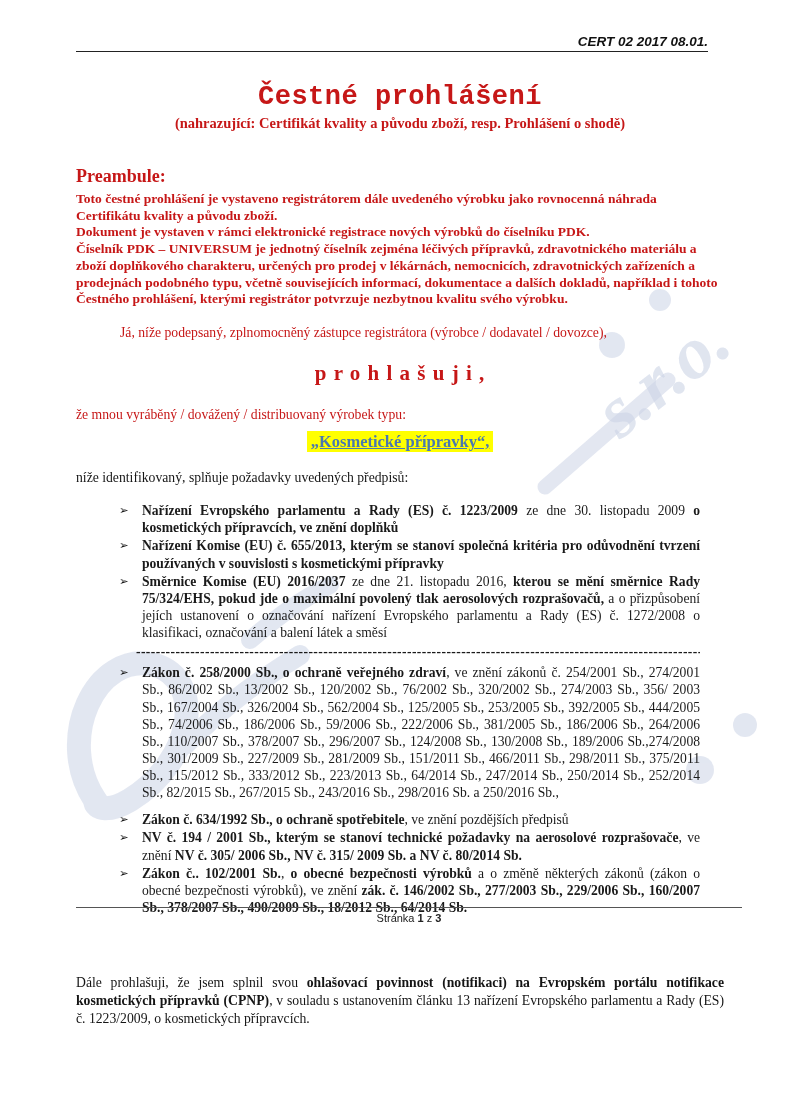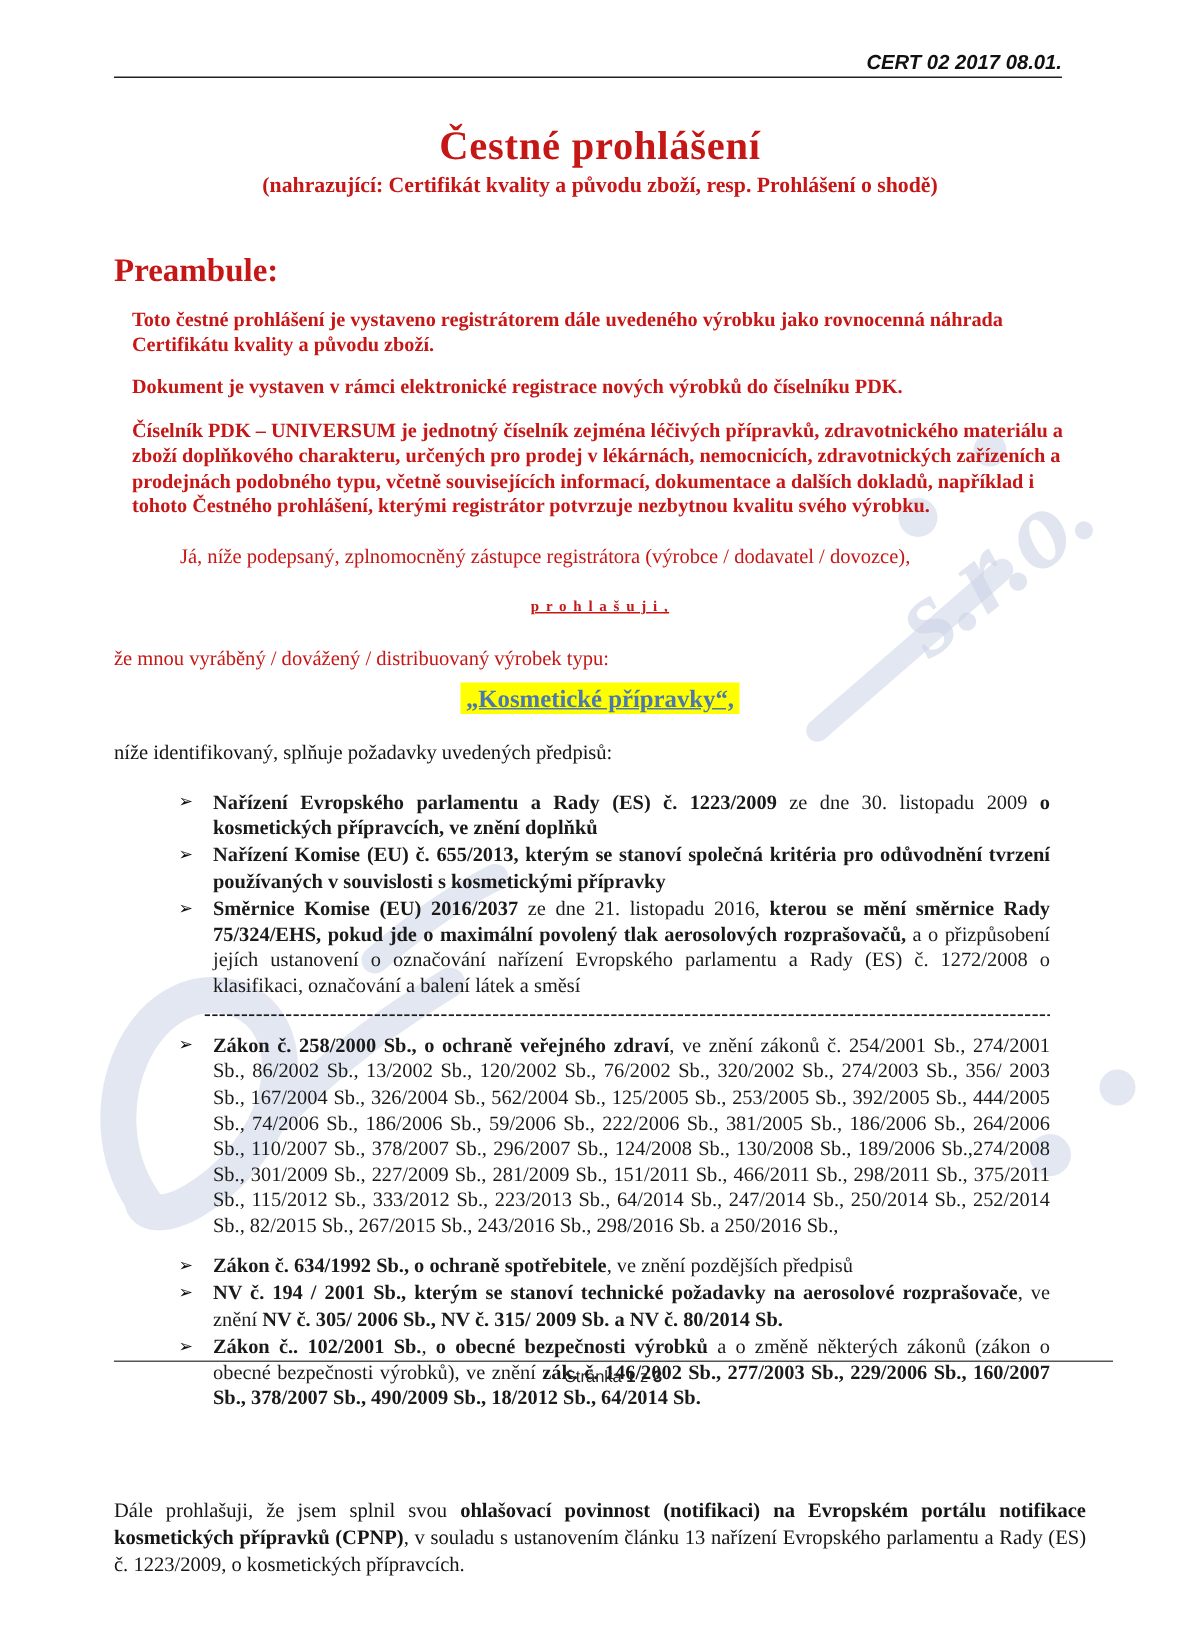--- a/index.html
+++ b/index.html
@@ -6,26 +6,26 @@
   body{
     width:800px;height:1100px;background:#ffffff;
     font-family:"Liberation Serif","DejaVu Serif",serif;
     color:#1a1a1a;overflow:hidden;position:relative;
   }
   .page{position:relative;width:800px;height:972px;padding:0 76px;box-sizing:border-box;z-index:1;}
   .wm-svg{position:absolute;top:0;left:0;z-index:0;pointer-events:none;}
   .header{padding-top:34px;margin-right:16px;}
   .doc-code{text-align:right;font-family:"Liberation Sans",sans-serif;font-style:italic;font-weight:600;font-size:13.5px;color:#111;}
   .header-rule{border-bottom:1.6px solid #222;margin-top:2px;}
-  h1.title{margin:30px 0 0 0;text-align:center;font-size:27px;font-weight:bold;color:var(--red);letter-spacing:.5px;}
+  h1.title{margin:30px 0 0 0;text-align:center;font-size:27px;font-weight:bold;color:var(--red);letter-spacing:.5px;font-family:Liberation Mono, monospace;}
   h2.subtitle{margin:3px 0 0 0;text-align:center;font-size:14.5px;font-weight:bold;color:var(--red);}
-  h3.preamb-head{margin:34px 0 4px 0;font-size:22px;font-weight:bold;color:var(--red);}
-  .preamb p{margin:12px;font-size:13.5px;font-weight:bold;color:var(--red);line-height:1.24;}
+  h3.preamb-head{margin:34px 0 4px 0;font-size:18px;font-weight:bold;color:var(--red);}
+  .preamb p{margin:0;font-size:13.5px;font-weight:bold;color:var(--red);line-height:1.24;}
   p.red-intro{margin:17px 0 0 0;color:var(--red);font-size:13.7px;text-indent:44px;}
-  p.verb{margin:20px 0 0 0;text-align:center;color:var(--red);font-weight:bold;font-size:10px;letter-spacing:1px;text-decoration:underline;}
+  p.verb{margin:20px 0 0 0;text-align:center;color:var(--red);font-weight:bold;font-size:21px;letter-spacing:1px;}
   p.prod-intro{margin:21px 0 0 0;color:var(--red);font-size:13.7px;}
   p.prod-line{margin:9px 0 0 0;text-align:center;}
   .product{background:var(--hl);color:var(--blue);font-weight:bold;font-size:16.5px;text-decoration:underline;padding:1px 4px;text-align:right;}
   p.follows{margin:18px 0 0 0;font-size:13.7px;color:#151515;}
   ul.regs{list-style:none;margin:16px 24px 0 0;padding:0 0 0 46px;}
   ul.regs li{position:relative;padding-left:20px;font-size:13.6px;line-height:1.26;text-align:justify;margin:0 0 1px 0;}
   ul.regs li .blt{position:absolute;left:-3px;top:1px;font-family:"DejaVu Sans",sans-serif;font-size:11.5px;color:#111;}
   ul.regs li.gap{margin-top:10px;}
   ul.regs li.sep{padding-left:14px;font-weight:bold;white-space:nowrap;overflow:hidden;letter-spacing:.4px;margin:2px 0 4px 0;text-align:left;}
   ul.regs li b, .closing b, .preamb b{font-weight:bold;}

